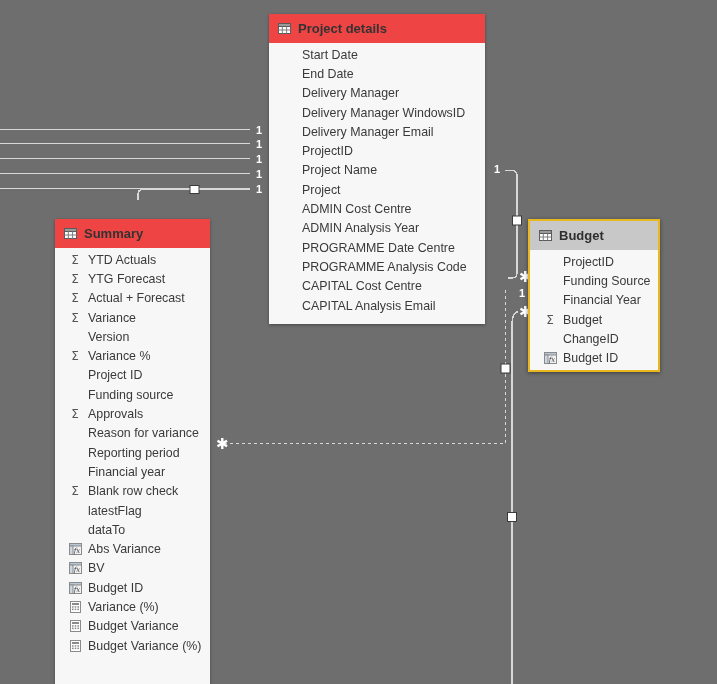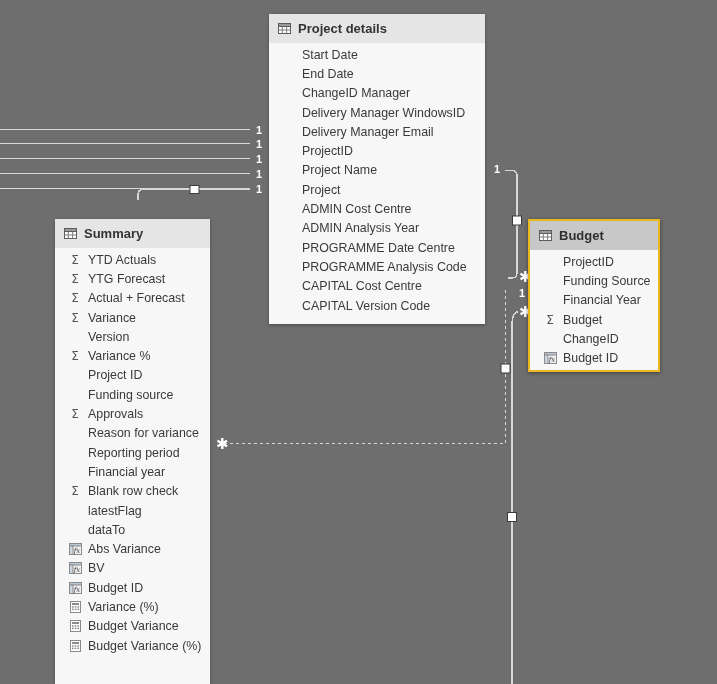--- a/index.html
+++ b/index.html
@@ -25,21 +25,21 @@
     border:2px solid #e8b81e;
     box-shadow:0 1px 4px rgba(0,0,0,.45);
   }
   .card-header{
     display:flex;align-items:center;
     gap:7px;
     padding:7px 10px 7px 9px;
     font-size:13px;
     font-weight:bold;
     color:#333333;
-    background:#e5e5e5;
+    background:#ef4444;
     box-sizing:border-box;
   }
   .card.selected .card-header{
     background:#c8c8c8;
     color:#2f2f2f;
   }
   .card-body{padding:2px 0 11px 0;text-align:center;}
   .field{
     display:flex;align-items:center;
     height:19.3px;
@@ -157,21 +157,21 @@
           <div class="field">
             <span class="fi"></span>
             <span class="fname">Start Date</span>
           </div>
           <div class="field">
             <span class="fi"></span>
             <span class="fname">End Date</span>
           </div>
           <div class="field">
             <span class="fi"></span>
-            <span class="fname">ChangeID Manager</span>
+            <span class="fname">Delivery Manager</span>
           </div>
           <div class="field">
             <span class="fi"></span>
             <span class="fname">Delivery Manager WindowsID</span>
           </div>
           <div class="field">
             <span class="fi"></span>
             <span class="fname">Delivery Manager Email</span>
           </div>
           <div class="field">
@@ -201,21 +201,21 @@
           <div class="field">
             <span class="fi"></span>
             <span class="fname">PROGRAMME Analysis Code</span>
           </div>
           <div class="field">
             <span class="fi"></span>
             <span class="fname">CAPITAL Cost Centre</span>
           </div>
           <div class="field">
             <span class="fi"></span>
-            <span class="fname">CAPITAL Version Code</span>
+            <span class="fname">CAPITAL Analysis Email</span>
           </div>
         </div>
       </div>
       <div class="card" style="left: 55px; top: 219px; width: 155px; height: 512px;">
         <div class="card-header">
           <svg class="tbl-ico" viewBox="0 0 13 11">
     <rect x="0.5" y="0.5" width="12" height="10" fill="#ffffff" stroke="#5b5b5b"></rect>
     <rect x="0.5" y="0.5" width="12" height="3" fill="#9a9a9a" stroke="#5b5b5b"></rect>
     <line x1="4.3" y1="3.5" x2="4.3" y2="10.5" stroke="#7d7d7d"></line>
     <line x1="8.6" y1="3.5" x2="8.6" y2="10.5" stroke="#7d7d7d"></line>

